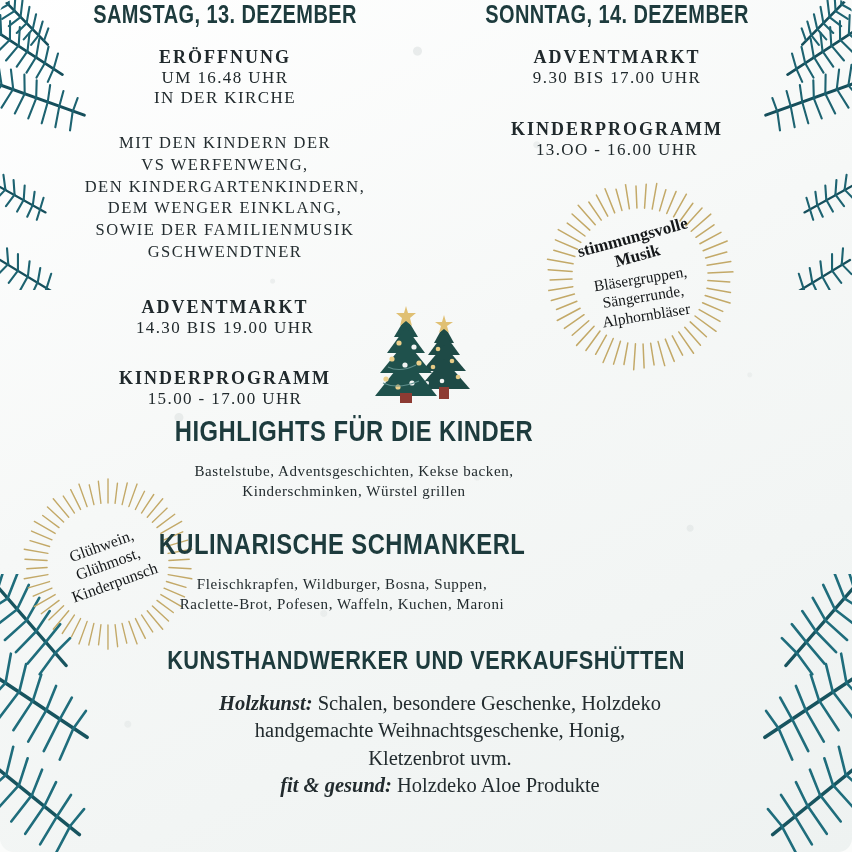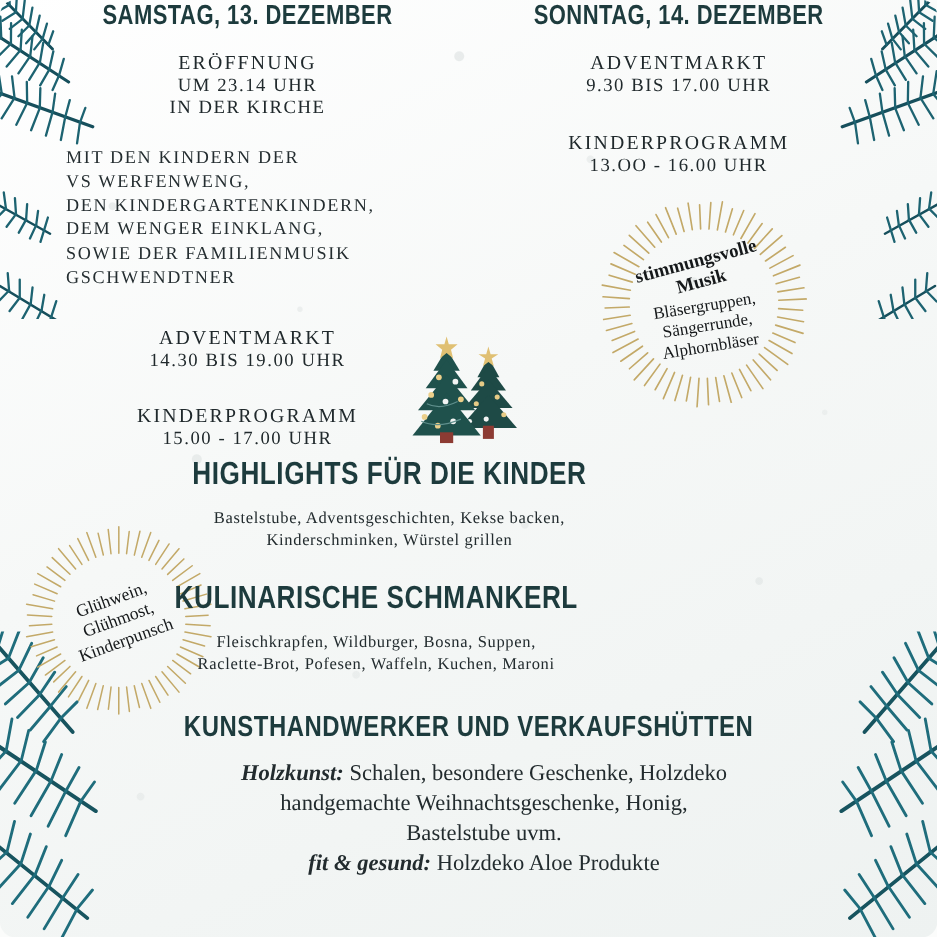--- a/index.html
+++ b/index.html
@@ -54,40 +54,41 @@
     font-size: 25px;
     letter-spacing: .5px;
     color: #1d3b3d;
     text-align: center;
     transform: scaleX(.80);
     white-space: nowrap;
   }
 
   .sub-head {
     font-family: "Liberation Serif", serif;
-    font-weight: 400;
+    font-weight: 700;
     font-size: 18px;
     letter-spacing: 2.0px;
     color: #20292c;
     text-align: center;
   }
 
   .sub-line {
     font-family: "Liberation Serif", serif;
     font-size: 17px;
     letter-spacing: 1.4px;
     color: #20292c;
     text-align: center;
   }
 
   .perf-line {
     font-family: "Liberation Serif", serif;
     font-size: 16.5px;
     letter-spacing: 1.5px;
     color: #242d30;
+    text-align: center;
     line-height: 1.32;
   }
 
   .section-head {
     font-family: "Liberation Sans", sans-serif;
     font-weight: 700;
     font-size: 29px;
     letter-spacing: .6px;
     color: #1d3b3d;
     text-align: center;
@@ -278,21 +279,21 @@
     </g>
   </svg>
 
   <div class="content">
 
     <div class="col-left">
       <div class="date-head">SAMSTAG, 13. DEZEMBER</div>
 
       <div class="blk" style="margin-top:18px;">
         <div class="sub-head">ERÖFFNUNG</div>
-        <div class="sub-line">UM 23.14 UHR</div>
+        <div class="sub-line">UM 16.48 UHR</div>
         <div class="sub-line">IN DER KIRCHE</div>
       </div>
 
       <div class="blk" style="margin-top:24px;">
         <div class="perf-line">MIT DEN KINDERN DER</div>
         <div class="perf-line">VS WERFENWENG,</div>
         <div class="perf-line">DEN KINDERGARTENKINDERN,</div>
         <div class="perf-line">DEM WENGER EINKLANG,</div>
         <div class="perf-line">SOWIE DER FAMILIENMUSIK</div>
         <div class="perf-line">GSCHWENDTNER</div>
@@ -526,21 +527,21 @@
       <div class="section-head" style="font-size:26.5px;">KUNSTHANDWERKER UND VERKAUFSHÜTTEN</div>
       <div style="margin-top:14px;">
         <div class="vendor-line">
           <b>Holzkunst:</b>
           <span>Schalen, besondere Geschenke, Holzdeko</span>
         </div>
         <div class="vendor-line">
           <span>handgemachte Weihnachtsgeschenke, Honig,</span>
         </div>
         <div class="vendor-line">
-          <span>Bastelstube uvm.</span>
+          <span>Kletzenbrot uvm.</span>
         </div>
         <div class="vendor-line">
           <b>fit &amp; gesund:</b>
           <span>Holzdeko Aloe Produkte</span>
         </div>
 
       </div>
     </div>
 
   </div>

